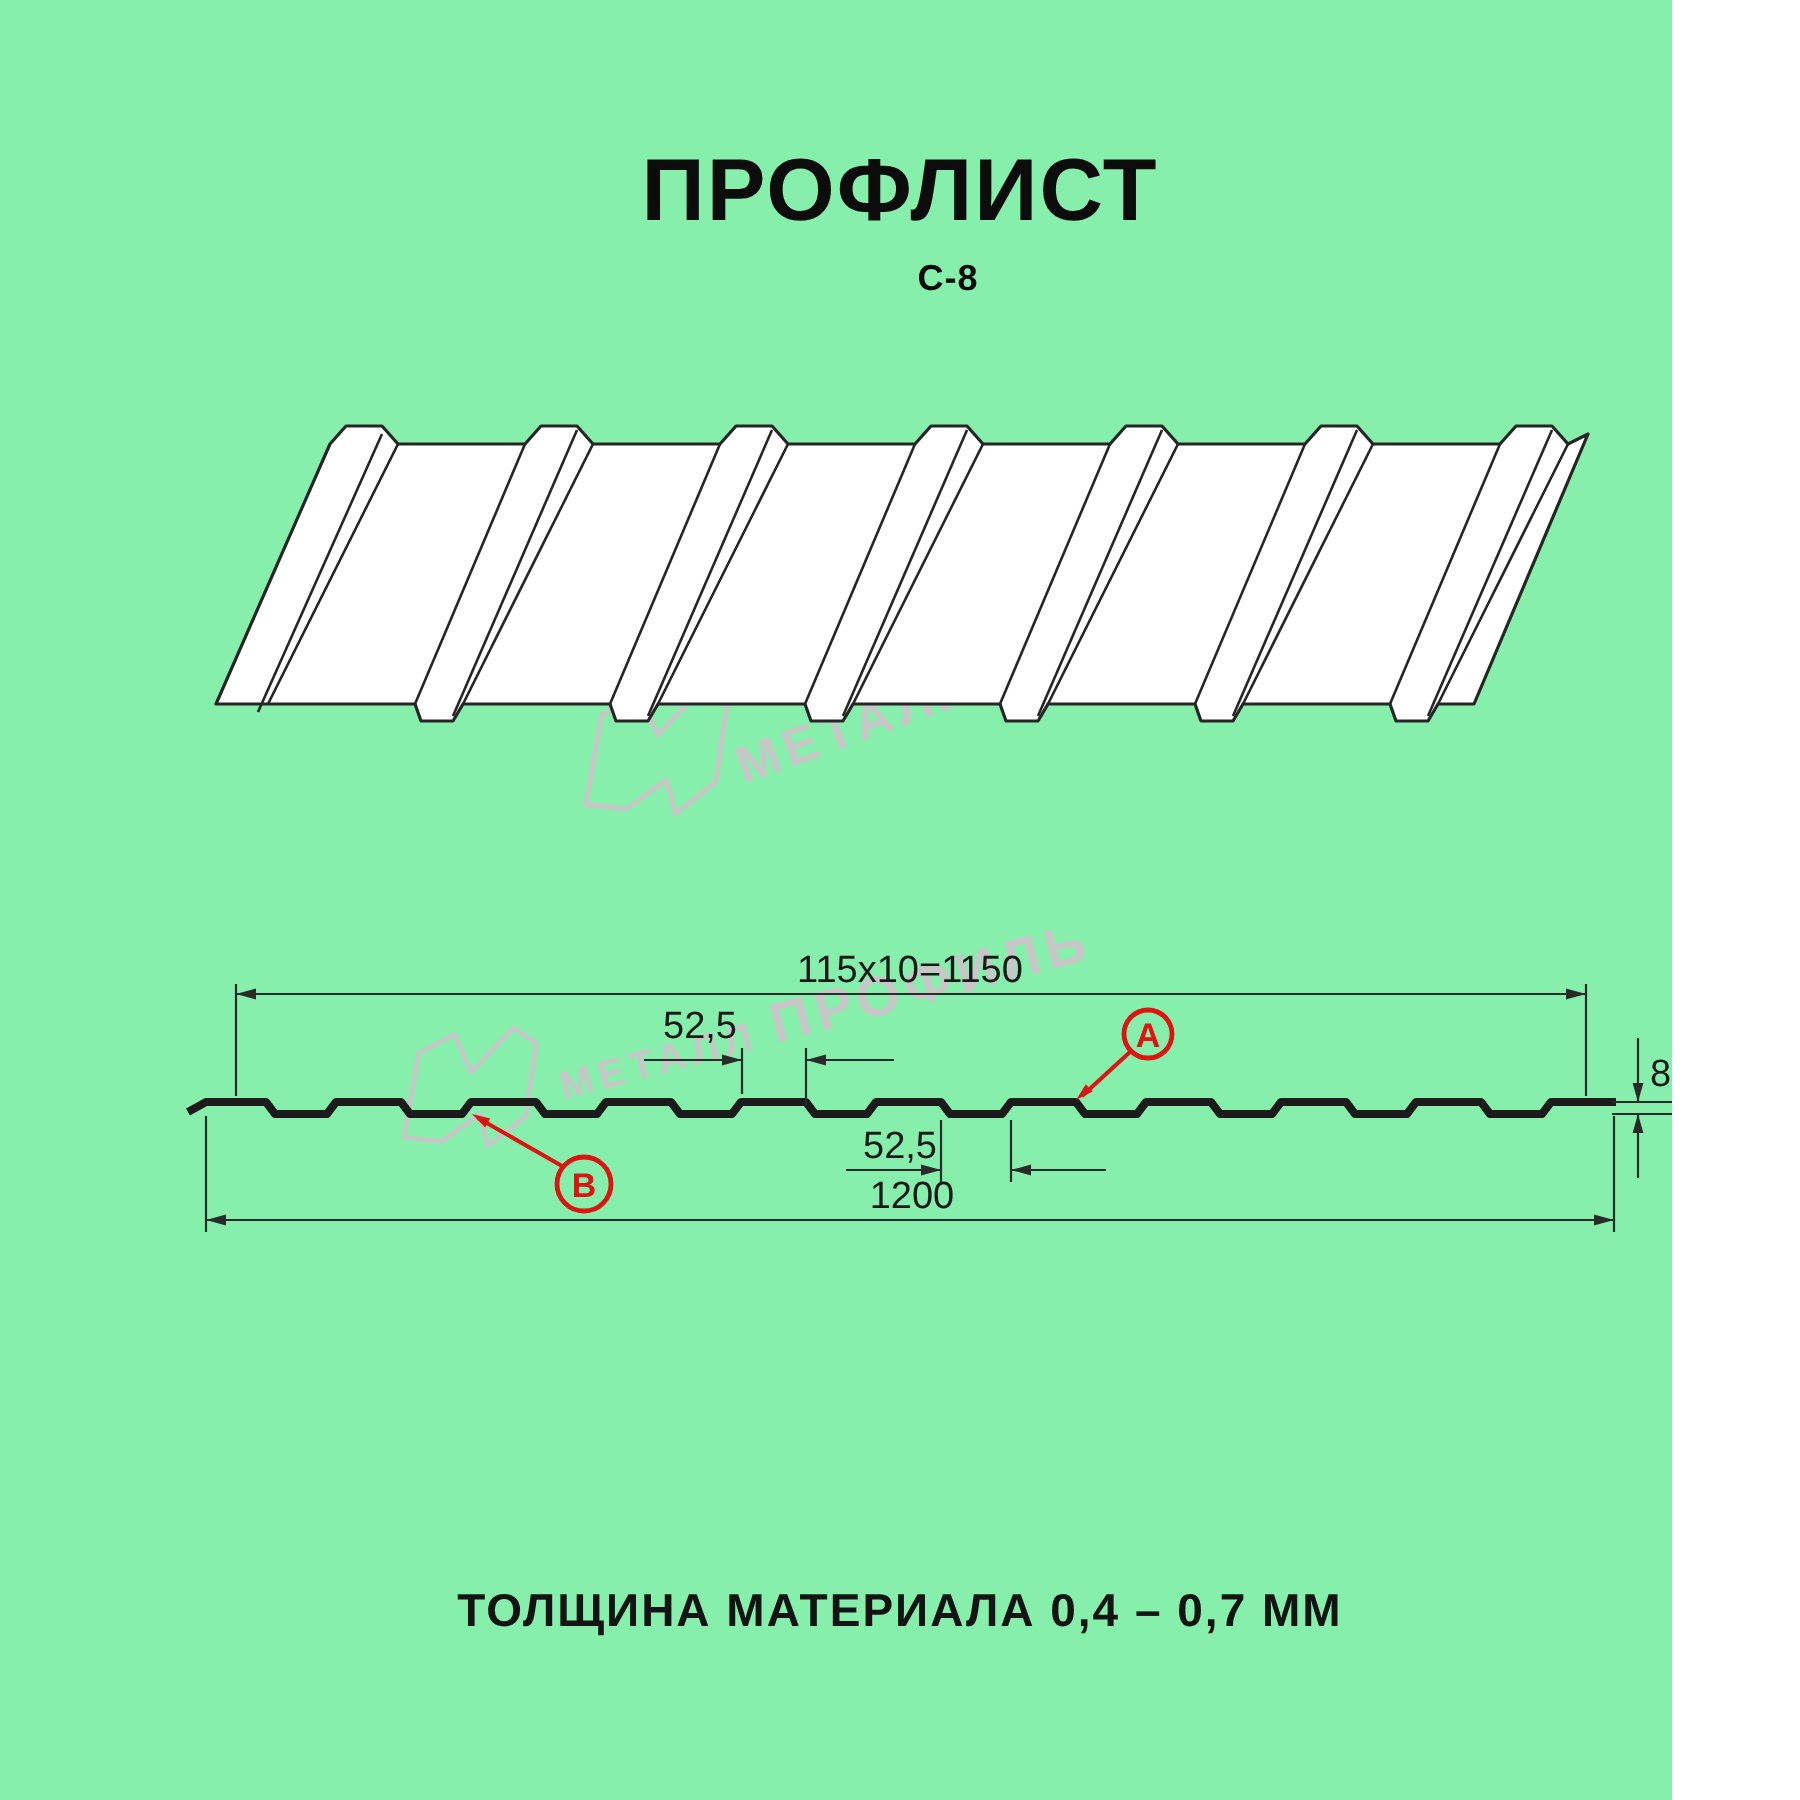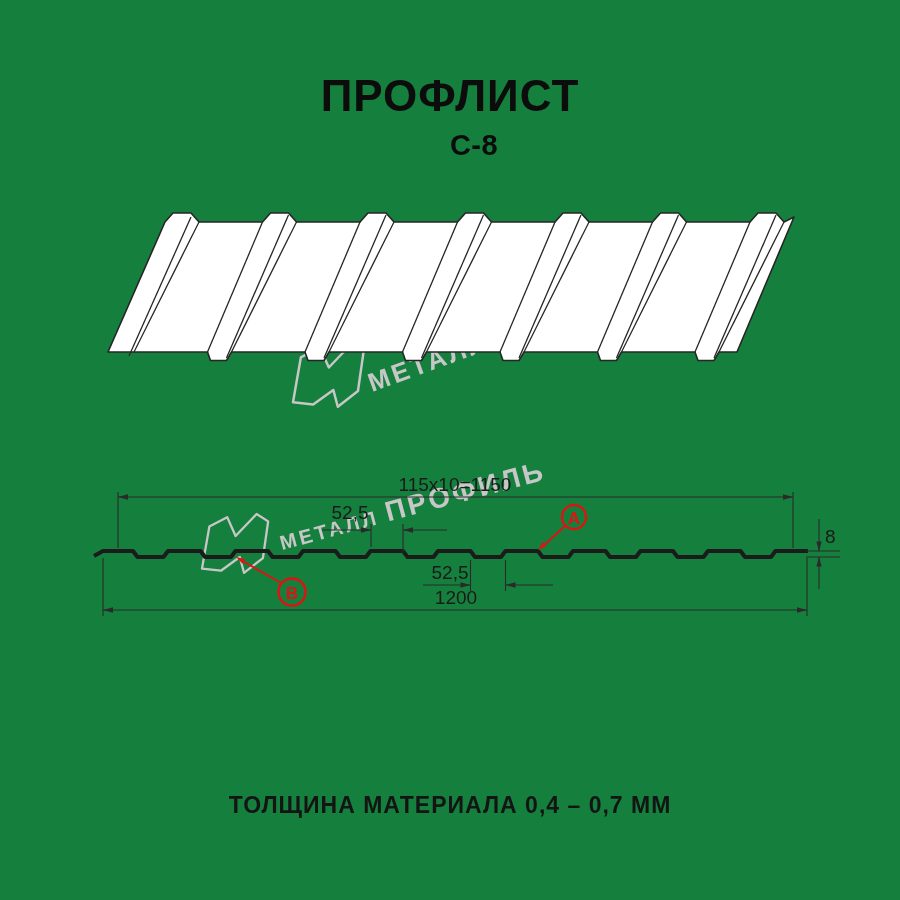--- a/index.html
+++ b/index.html
@@ -1,26 +1,26 @@
 <!DOCTYPE html>
 <html><head>
 <meta charset="utf-8">
 <style>
   html,body{margin:0;padding:0;background:#ffffff;}
   .page{
-    position:relative;width:900px;height:900px;background:#15803d;
+    position:relative;width:836px;height:900px;background:#86efac;
     font-family:"Liberation Sans",sans-serif;overflow:hidden;
   }
   .hdr{position:absolute;top:72px;left:0;width:900px;text-align:center;}
   .title{
     font-size:44px;font-weight:700;letter-spacing:1px;color:#0c0c0c;
     line-height:1.1;
   }
   .subtitle{
-    margin-top:9px;font-size:29px;font-weight:700;color:#0c0c0c;letter-spacing:.5px;padding-left:48px;
+    margin-top:9px;font-size:18px;font-weight:700;color:#0c0c0c;letter-spacing:.5px;padding-left:48px;
   }
   .footer-note{
     position:absolute;top:792px;left:0;width:900px;text-align:center;
     font-size:23px;font-weight:700;letter-spacing:1px;color:#141414;
   }
   svg{position:absolute;left:0;top:0;}
   .outline{fill:#ffffff;stroke:#262626;stroke-width:1.6;stroke-linejoin:round;}
   .ribline{fill:none;stroke:#262626;stroke-width:1.3;}
   .profile{fill:none;stroke:#1b1b1b;stroke-width:4;stroke-linejoin:round;}
   .thin{stroke:#2a2a2a;stroke-width:1;fill:none;}

